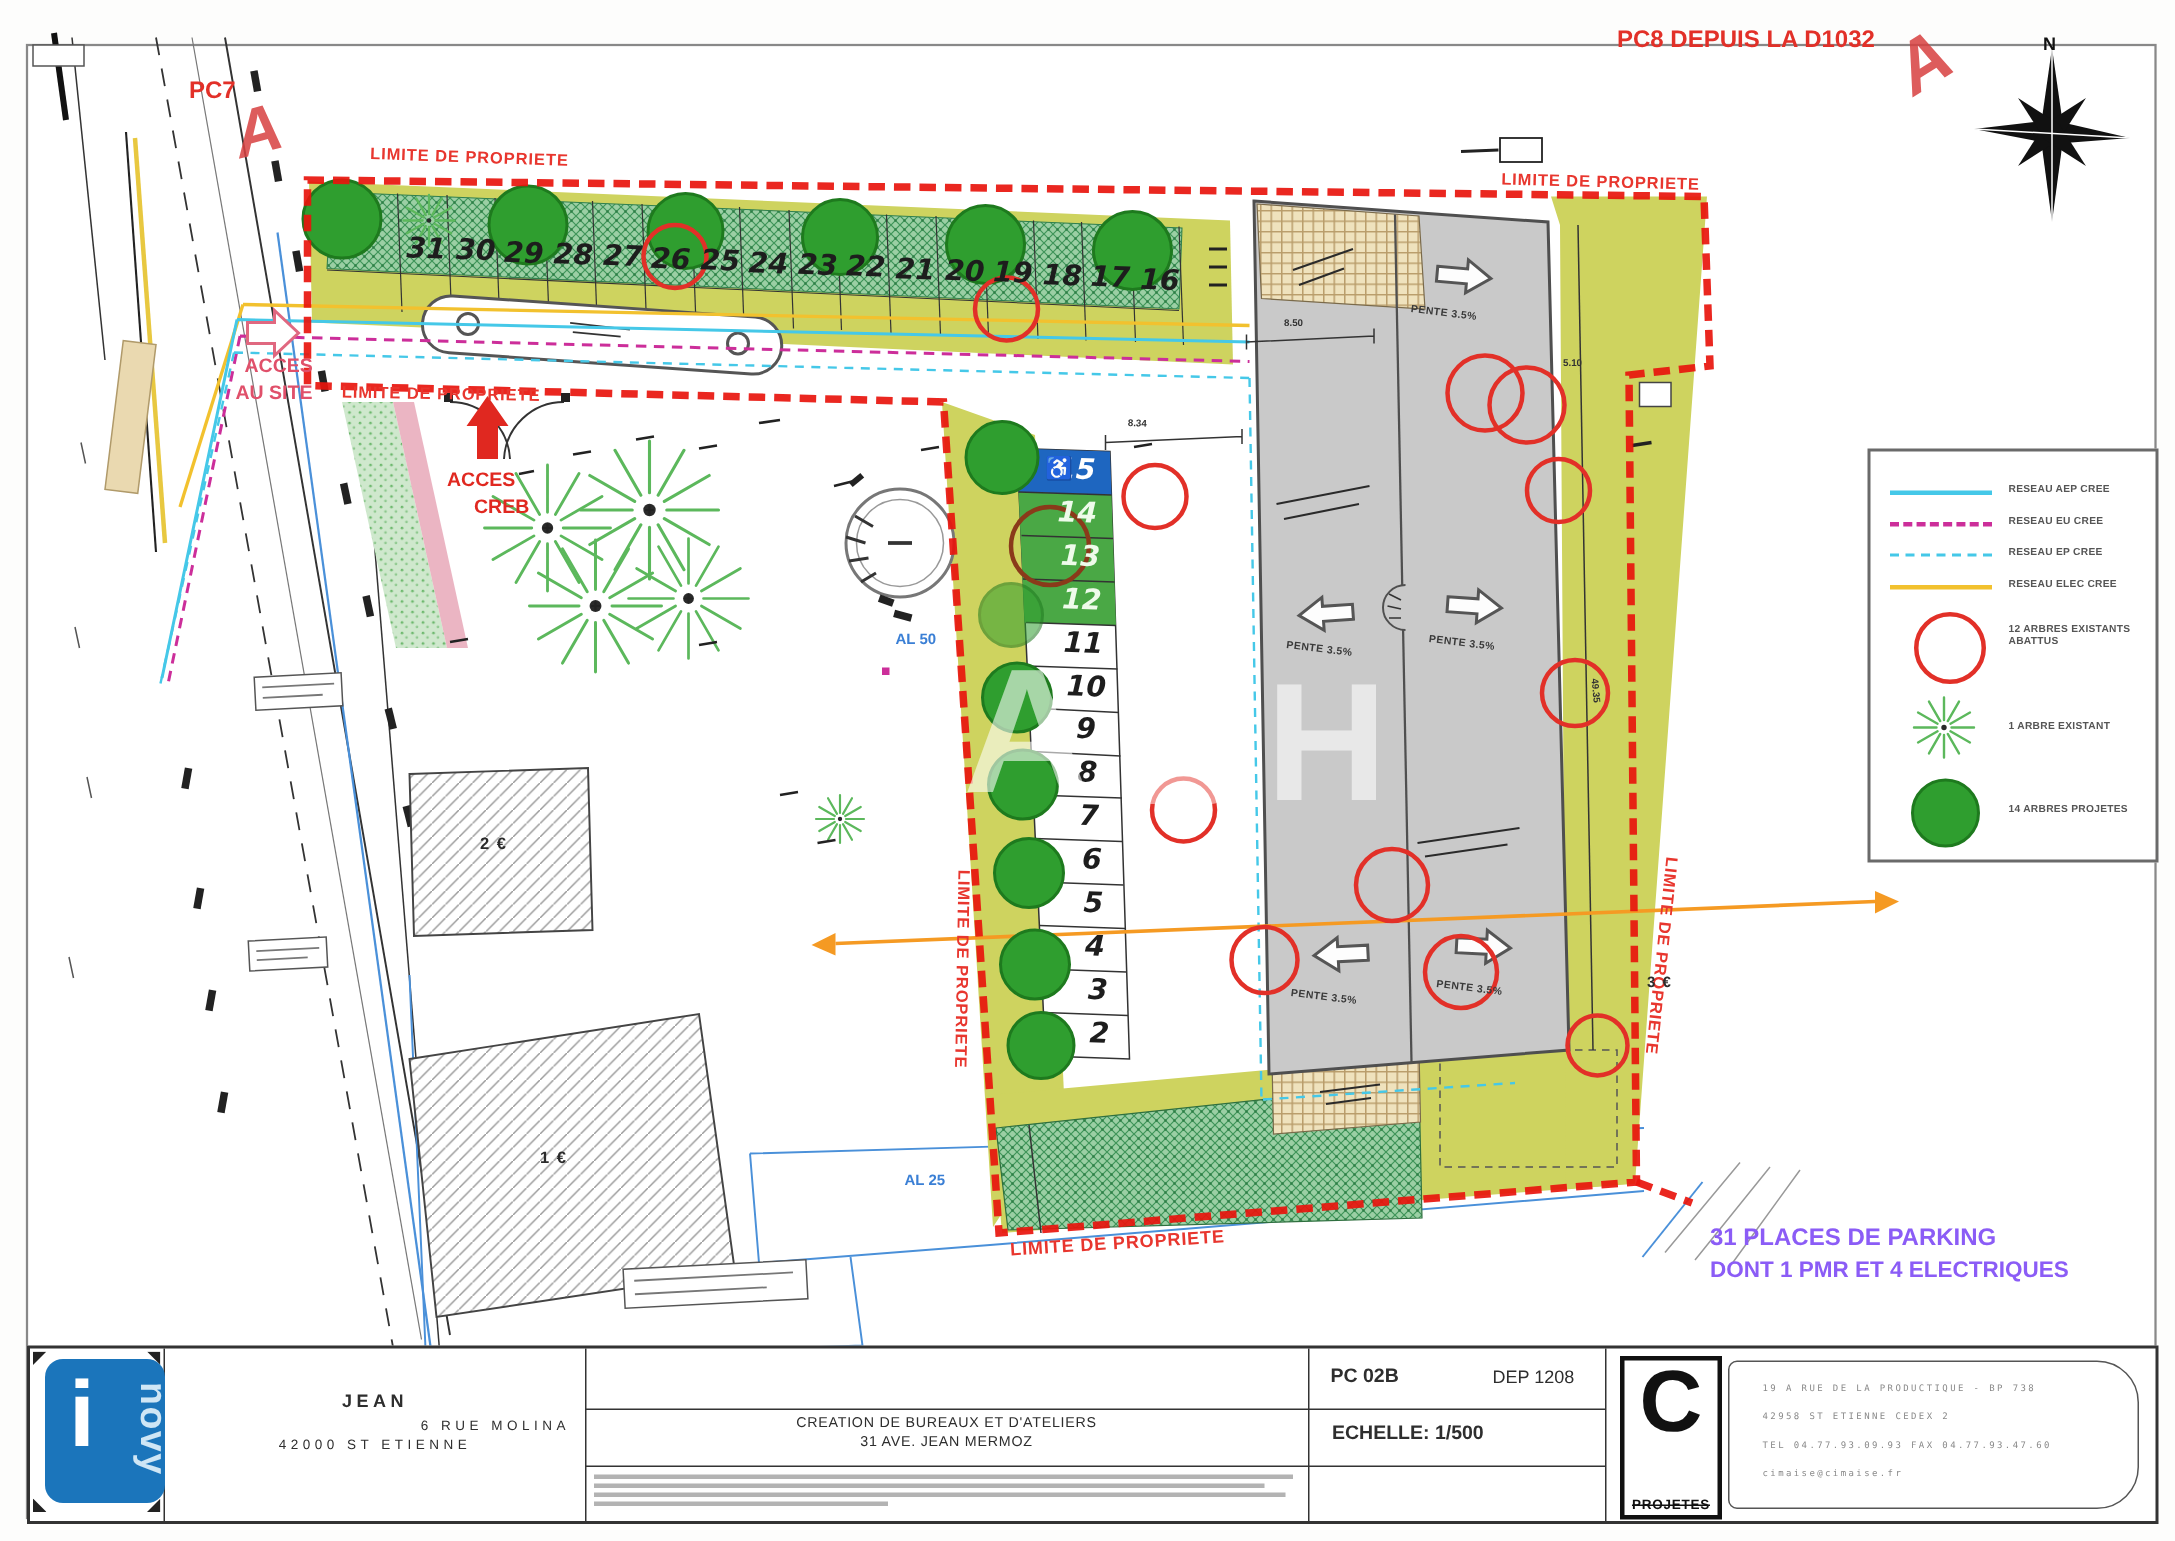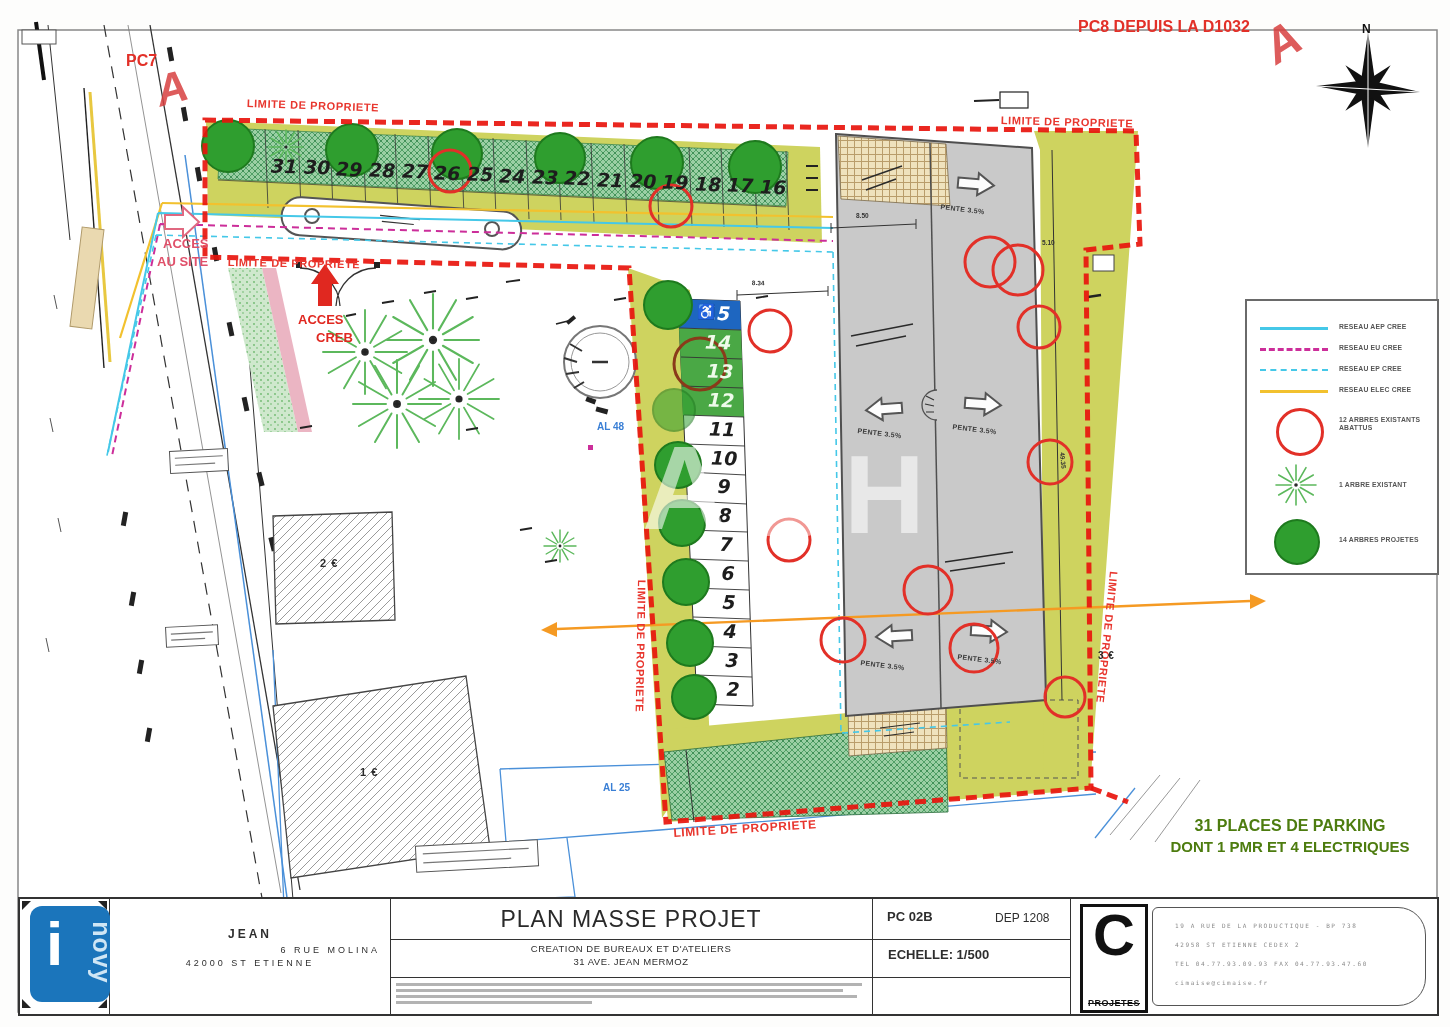--- a/index.html
+++ b/index.html
@@ -40,21 +40,21 @@
   .ctri{position:absolute;width:9px;height:9px;background:#222;}
   .bar{height:3px;background:#9a9a9a;opacity:.75;margin-bottom:3px;}
   #cim-box{position:absolute;left:1060px;top:5px;width:62px;height:103px;border:3px solid #111;background:#fff;}
   #cim-box .C{position:absolute;left:10px;top:-6px;font:bold 58px "Liberation Sans",sans-serif;color:#111;}
   #cim-box .nm{position:absolute;left:0;right:0;bottom:2px;text-align:center;
       font:bold 9px "Liberation Sans",sans-serif;color:#111;text-decoration:line-through;letter-spacing:.5px;}
   #cim-contact{position:absolute;left:1132px;top:8px;width:272px;height:97px;border:1.5px solid #555;
       border-radius:6px 28px 28px 6px;}
   #cim-contact div{position:absolute;left:22px;font:6px "DejaVu Sans Mono",monospace;
       letter-spacing:1.6px;color:#8a8a8a;white-space:nowrap;}
-  .note{position:absolute;text-align:center;color:#4d7c0f;font-weight:bold;}
+  .note{position:absolute;color:#8b5cf6;font-weight:bold;}
 </style>
 </head>
 <body>
 
 <div id="sheet">
 
 <svg width="1450" height="1027" viewBox="0 0 1450 1027">
 <defs>
   <pattern id="grass" width="6" height="6" patternUnits="userSpaceOnUse">
     <rect width="6" height="6" fill="#9bcfa4"></rect>
@@ -355,21 +355,21 @@
 <span class="L limite" style="left:1001px;top:114px;transform:rotate(1.5deg)">LIMITE DE PROPRIETE</span>
 <span class="L limite" style="left:648px;top:580px;transform:rotate(91deg)">LIMITE DE PROPRIETE</span>
 <span class="L limite" style="left:1120px;top:572px;transform:rotate(96deg)">LIMITE DE PROPRIETE</span>
 <span class="L limite" style="left:673px;top:826px;font-size:12px;transform:rotate(-3.5deg)">LIMITE DE PROPRIETE</span>
 
 <span class="L" style="left:163px;top:236px;font-size:13px;color:#e0506a">ACCES</span>
 <span class="L" style="left:157px;top:254px;font-size:13px;color:#e0506a">AU SITE</span>
 <span class="L" style="left:298px;top:312px;font-size:13px;color:#e02820">ACCES</span>
 <span class="L" style="left:316px;top:330px;font-size:13px;color:#e02820">CREB</span>
 
-<span class="L blue-lbl" style="left:597px;top:421px">AL 48</span>
+<span class="L blue-lbl" style="left:597px;top:421px">AL 50</span>
 <span class="L blue-lbl" style="left:603px;top:782px">AL 25</span>
 <span class="L blk-lbl" style="left:320px;top:557px">2 €</span>
 <span class="L blk-lbl" style="left:360px;top:766px">1 €</span>
 <span class="L blk-lbl" style="left:1098px;top:650px;font-size:10px">3 €</span>
 
 <span class="pente" style="left:941px;top:203px">PENTE 3.5%</span>
 <span class="pente" style="left:858px;top:427px">PENTE 3.5%</span>
 <span class="pente" style="left:953px;top:423px">PENTE 3.5%</span>
 <span class="pente" style="left:861px;top:659px">PENTE 3.5%</span>
 <span class="pente" style="left:958px;top:653px">PENTE 3.5%</span>
@@ -455,21 +455,20 @@
   </div>
   <div class="ctri" style="left:2px;top:2px;clip-path:polygon(0 0,100% 0,0 100%)"></div>
   <div class="ctri" style="left:78px;top:2px;clip-path:polygon(0 0,100% 0,100% 100%)"></div>
   <div class="ctri" style="left:2px;top:100px;clip-path:polygon(0 0,0 100%,100% 100%)"></div>
   <div class="ctri" style="left:78px;top:100px;clip-path:polygon(100% 0,0 100%,100% 100%)"></div>
 
   <div class="tbt" style="left:100px;top:28px;width:260px;text-align:center;font-weight:bold;font-size:12px;letter-spacing:3px">JEAN</div>
   <div class="tbt" style="left:100px;top:46px;width:260px;text-align:right;font-size:9px;letter-spacing:3px">6 RUE MOLINA</div>
   <div class="tbt" style="left:100px;top:59px;width:260px;text-align:center;font-size:9px;letter-spacing:3px">42000 ST ETIENNE</div>
 
-  <div class="tbt" style="left:370px;top:7px;width:482px;text-align:center;font-size:23px;letter-spacing:1px;color:#2a2a2a">PLAN MASSE PROJET</div>
   <div class="tbt" style="left:370px;top:44px;width:482px;text-align:center;font-size:9.5px;letter-spacing:.5px">CREATION DE BUREAUX ET D'ATELIERS</div>
   <div class="tbt" style="left:370px;top:57px;width:482px;text-align:center;font-size:9.5px;letter-spacing:.5px">31 AVE. JEAN MERMOZ</div>
   <div style="position:absolute;left:376px;top:84px;width:466px">
     <div class="bar" style="width:100%"></div>
         <div class="bar" style="width:96%"></div>
     <div class="bar" style="width:99%"></div>
         <div class="bar" style="width:42%"></div>
   </div>
 
   <div class="tbt" style="left:867px;top:10px;font-weight:bold;font-size:13px">PC 02B</div>

